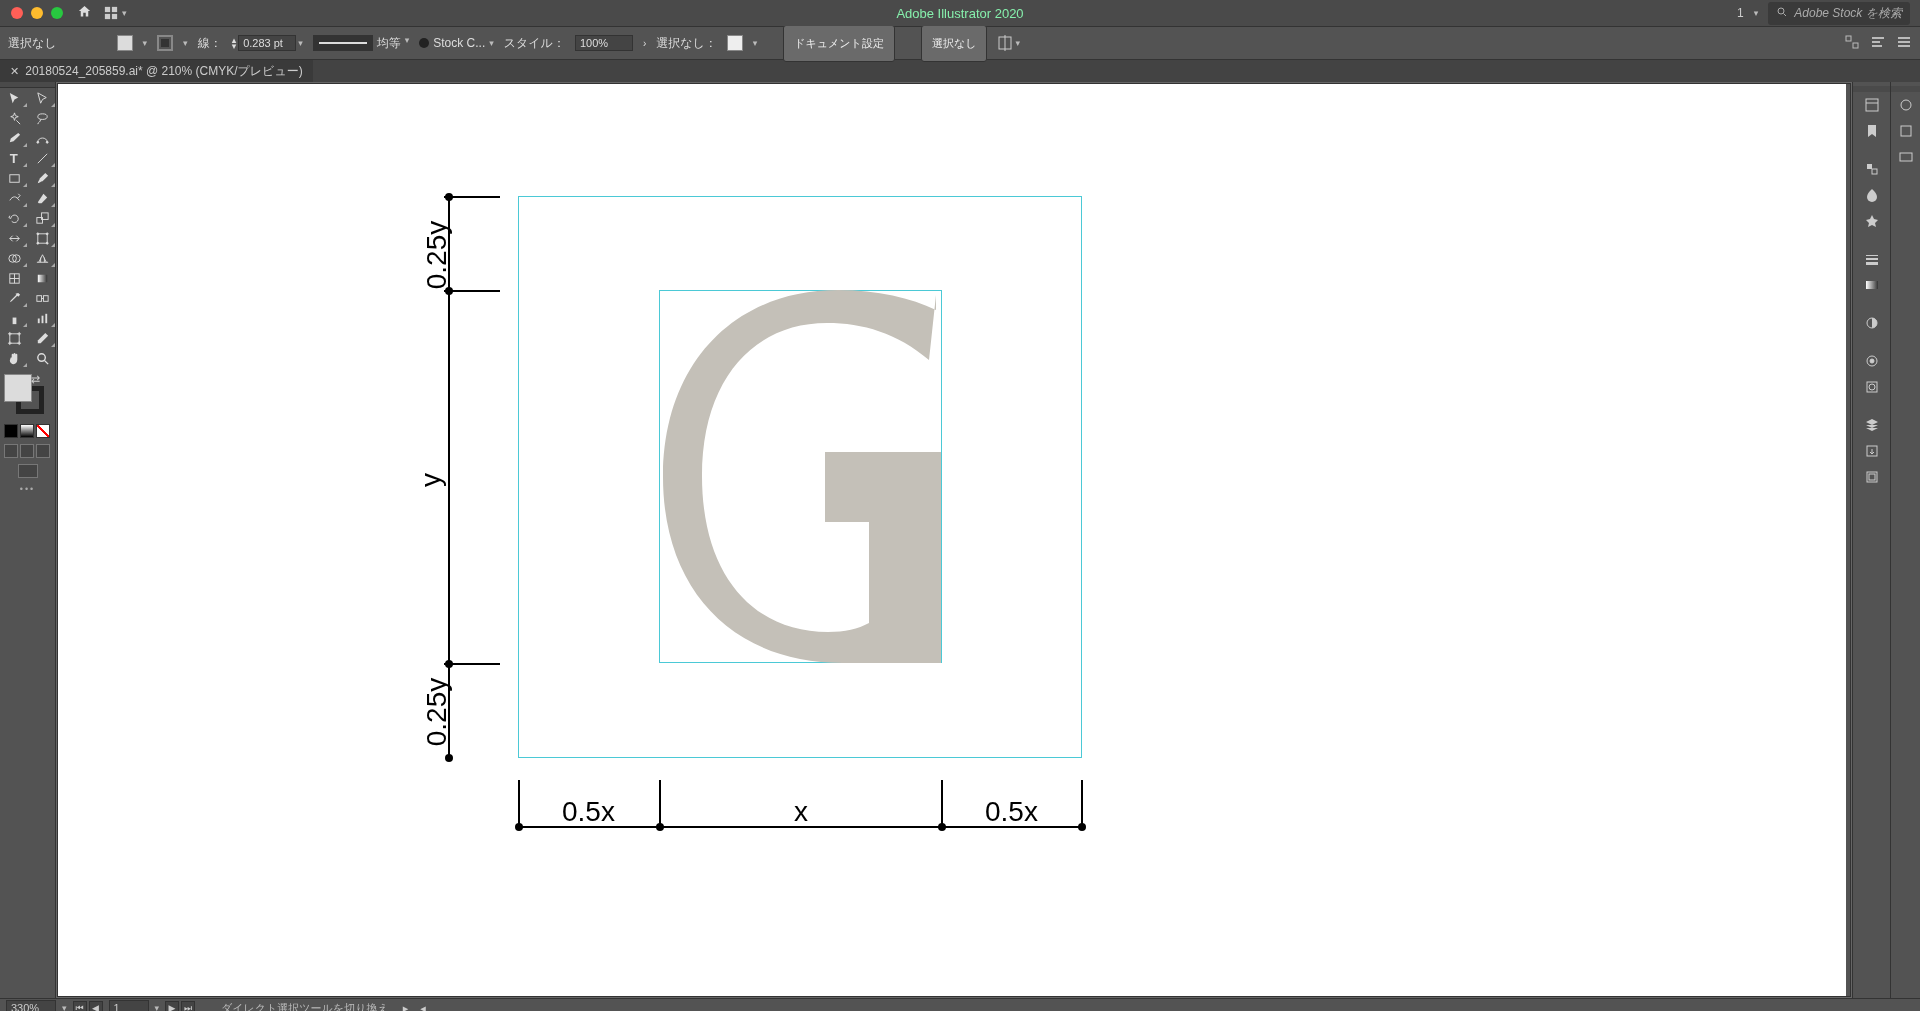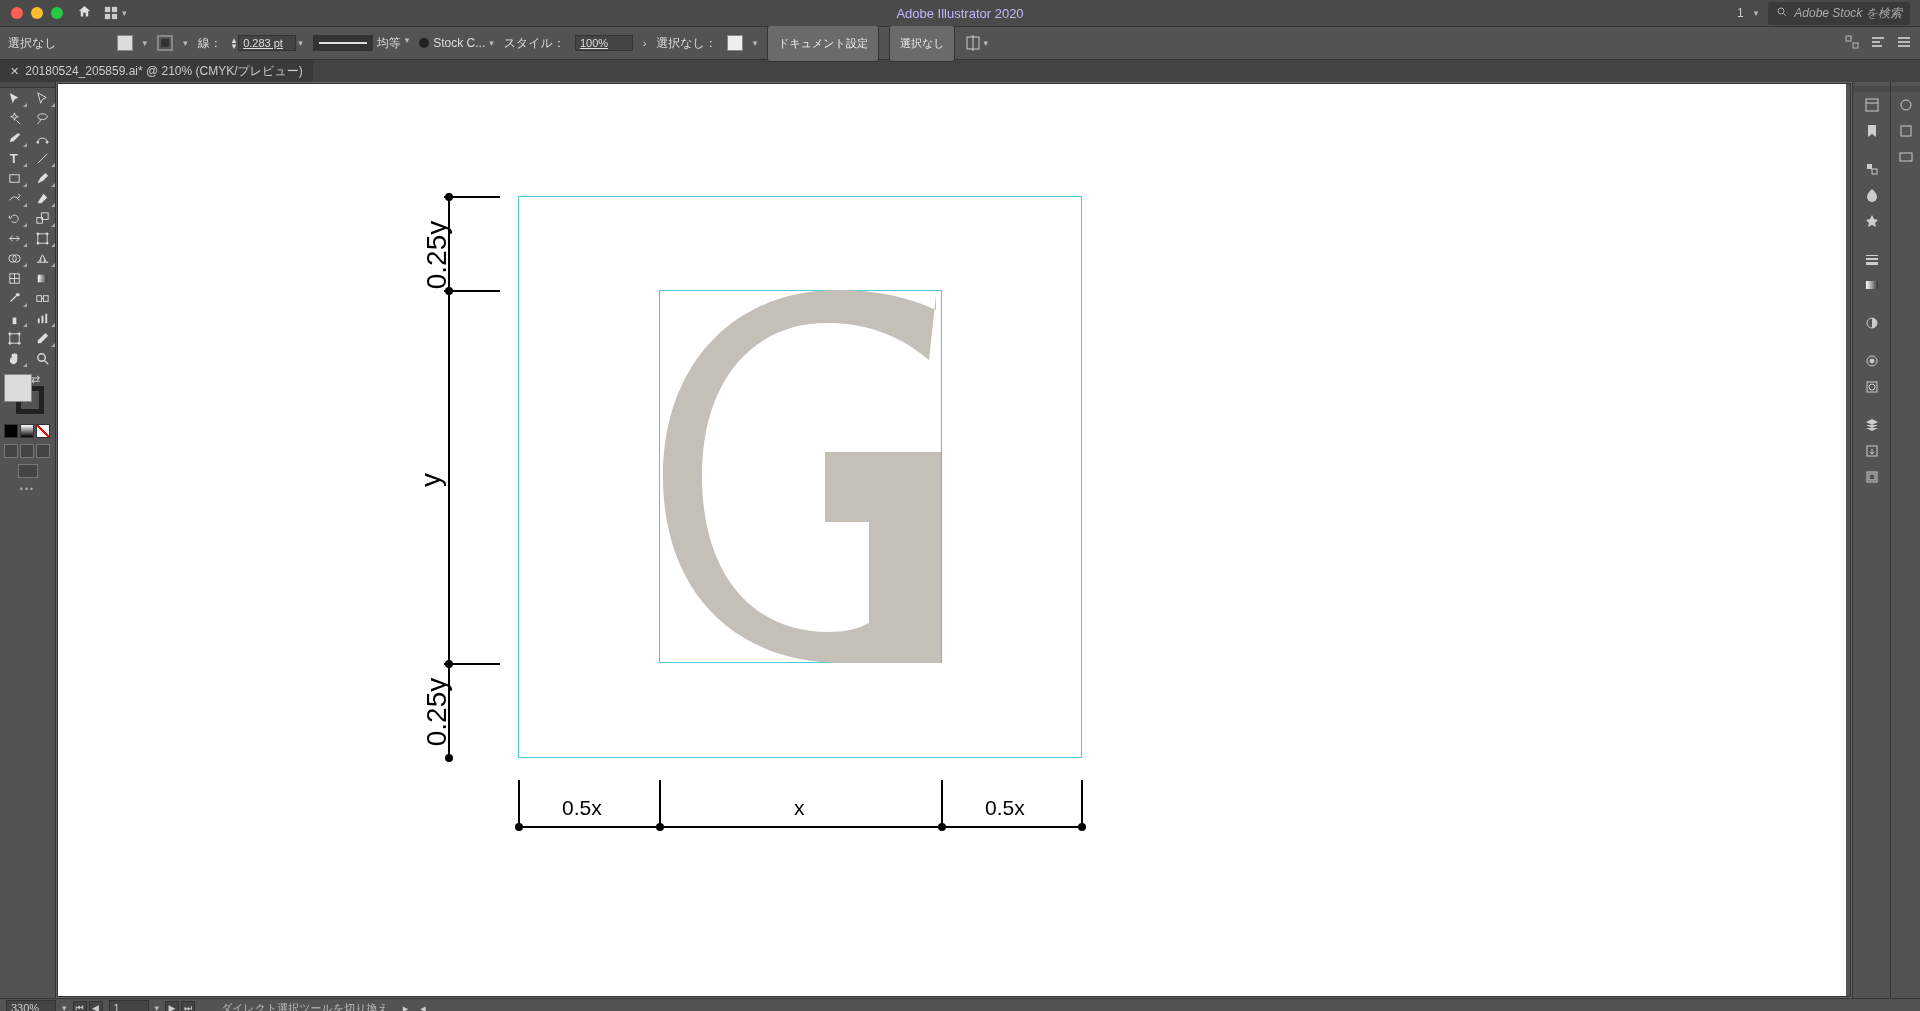--- a/index.html
+++ b/index.html
@@ -8,37 +8,37 @@
 
 .titlebar { height: 26px; background: #4a4a4a; display: flex; align-items: center; position: relative; }
 .traffic-lights { display: flex; gap: 8px; padding-left: 11px; align-items: center; }
 .tl { width: 12px; height: 12px; border-radius: 50%; }
 .tl-close { background: #ff5f57; }
 .tl-min { background: #febc2e; }
 .tl-max { background: #28c840; }
 .home-btn { margin-left: 14px; color: #ddd; font-size: 14px; }
 .workspace-sel { margin-left: 12px; display: flex; align-items: center; gap: 4px; color: #ccc; font-size: 11px; }
 .ws-grid { width: 14px; height: 14px; display: inline-block; }
-.title-center { position: absolute; left: 50%; transform: translateX(-50%); color: #c4b5fd; font-size: 13px; }
+.title-center { position: absolute; left: 50%; transform: translateX(-50%); color: #86efac; font-size: 13px; }
 .title-right { margin-left: auto; display: flex; align-items: center; gap: 10px; padding-right: 10px; color: #aaa; font-size: 12px; }
 .num-right { color: #ccc; }
 .search-right { display: flex; align-items: center; gap: 6px; background: #3a3a3a; padding: 3px 8px; border-radius: 3px; font-style: italic; }
 
 
 .controlbar { height: 34px; background: #535353; border-top: 1px solid #333; border-bottom: 1px solid #333; display: flex; align-items: center; padding: 0 8px; gap: 10px; color: #ddd; font-size: 12px; }
 .sel-label { font-size: 12px; }
 .swatch { width: 16px; height: 16px; border: 1px solid #888; display: inline-block; }
 .swatch-fill { background: #dcdcdc; }
 .swatch-stroke { background: #333; border: 2px solid #888; box-shadow: inset 0 0 0 2px #535353; }
 .dd-caret { font-size: 9px; color: #bbb; }
-.num-input { background: #444; border: 1px solid #333; color: #ddd; padding: 1px 4px; width: 58px; font-size: 11px; text-decoration: underline; }
+.num-input { background: #444; border: 1px solid #333; color: #ddd; padding: 1px 4px; width: 58px; font-size: 11px; }
 .stroke-type { width: 60px; height: 16px; background: #333; display: inline-flex; align-items: center; justify-content: center; }
 .stroke-line { width: 48px; height: 2px; background: #ddd; }
 .profile-dot { width: 10px; height: 10px; background: #222; border-radius: 50%; display: inline-block; }
-.btn-pill { background: #6a6a6a; border: 1px solid #333; padding: 10px 10px; border-radius: 3px; color: #eee; font-size: 11px; }
+.btn-pill { background: #6a6a6a; border: 1px solid #333; padding: 10px 10px; border-radius: 3px; color: #eee; font-size: 11px; margin-left: 16px; }
 .ctrl-right { margin-left: auto; display: flex; gap: 10px; align-items: center; }
 .ctrl-icon { width: 16px; height: 16px; color: #bbb; }
 
 
 .tabbar { height: 22px; background: #434343; display: flex; align-items: center; font-size: 12px; color: #ccc; }
 .doc-tab { display: flex; align-items: center; gap: 6px; padding: 0 10px; height: 100%; background: #3a3a3a; }
 .tab-close { font-size: 11px; }
 
 
 .main { display: flex; height: calc(1011px - 26px - 28px - 22px - 19px); }
@@ -71,21 +71,21 @@
 .glyph-g { position: absolute; left: 605px; top: 206px; width: 278px; height: 373px; }
 
 .dim-v-line { position: absolute; left: 390px; top: 112px; width: 2px; height: 562px; background: #000; }
 .dim-v-tick { position: absolute; left: 386px; width: 56px; height: 2px; background: #000; }
 .dim-v-dot { position: absolute; left: 387px; width: 8px; height: 8px; background: #000; border-radius: 50%; }
 .dim-v-label { position: absolute; transform: rotate(-90deg); transform-origin: center; font-size: 28px; color: #000; }
 
 .dim-h-line { position: absolute; top: 742px; left: 460px; width: 564px; height: 2px; background: #000; }
 .dim-h-tick { position: absolute; top: 696px; width: 2px; height: 48px; background: #000; }
 .dim-h-dot { position: absolute; top: 739px; width: 8px; height: 8px; background: #000; border-radius: 50%; }
-.dim-h-label { position: absolute; top: 712px; font-size: 21px; color: #000; }
+.dim-h-label { position: absolute; top: 712px; font-size: 28px; color: #000; }
 
 .canvas-resize { position: absolute; right: 0; top: 0; bottom: 0; width: 4px; background: #535353; }
 
 
 .right-panels { width: 38px; background: #535353; border-left: 1px solid #333; display: flex; flex-direction: column; padding-top: 4px; }
 .right-panels .drag { height: 6px; background: #4a4a4a; }
 .rp-btn { width: 30px; height: 24px; margin: 1px auto; display: flex; align-items: center; justify-content: center; color: #ccc; }
 .rp-btn svg { width: 16px; height: 16px; }
 .rp-sep { height: 12px; }
 

